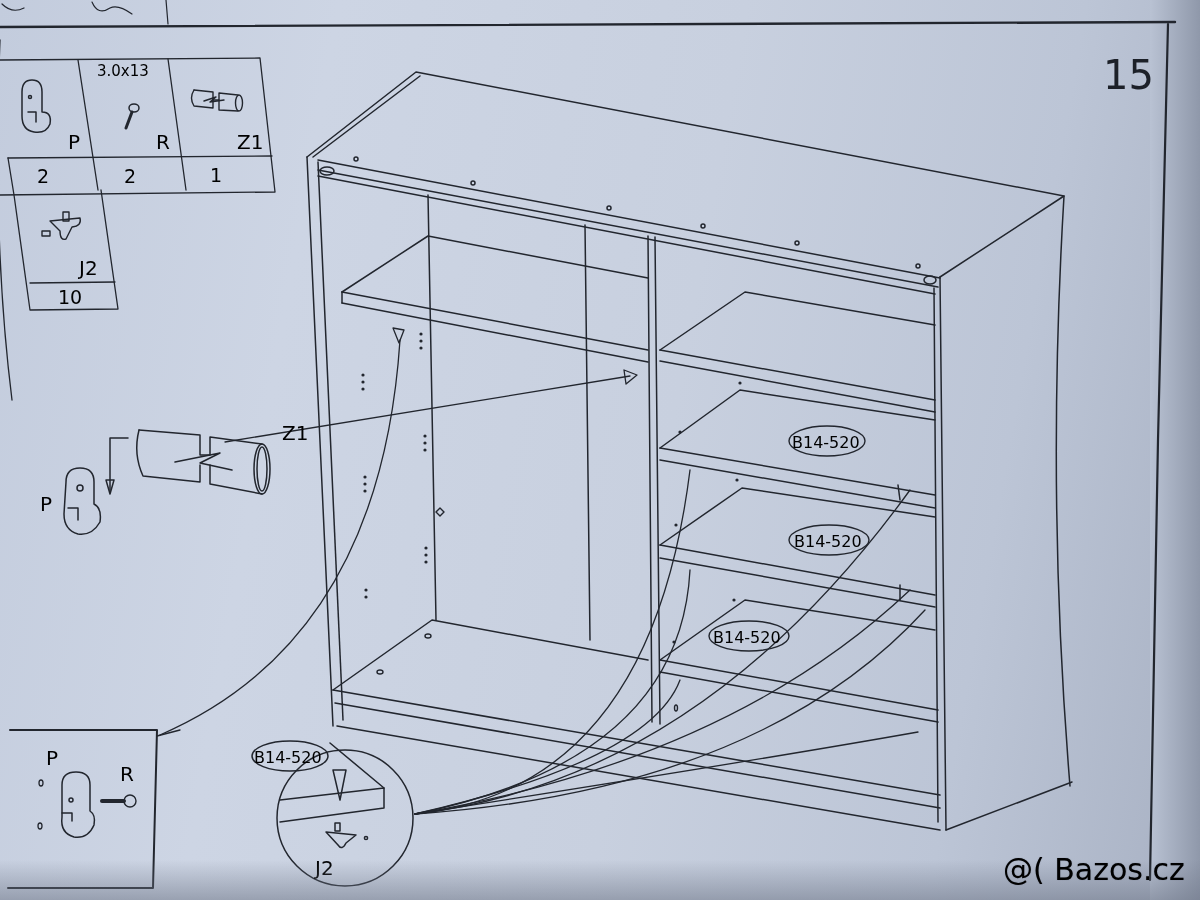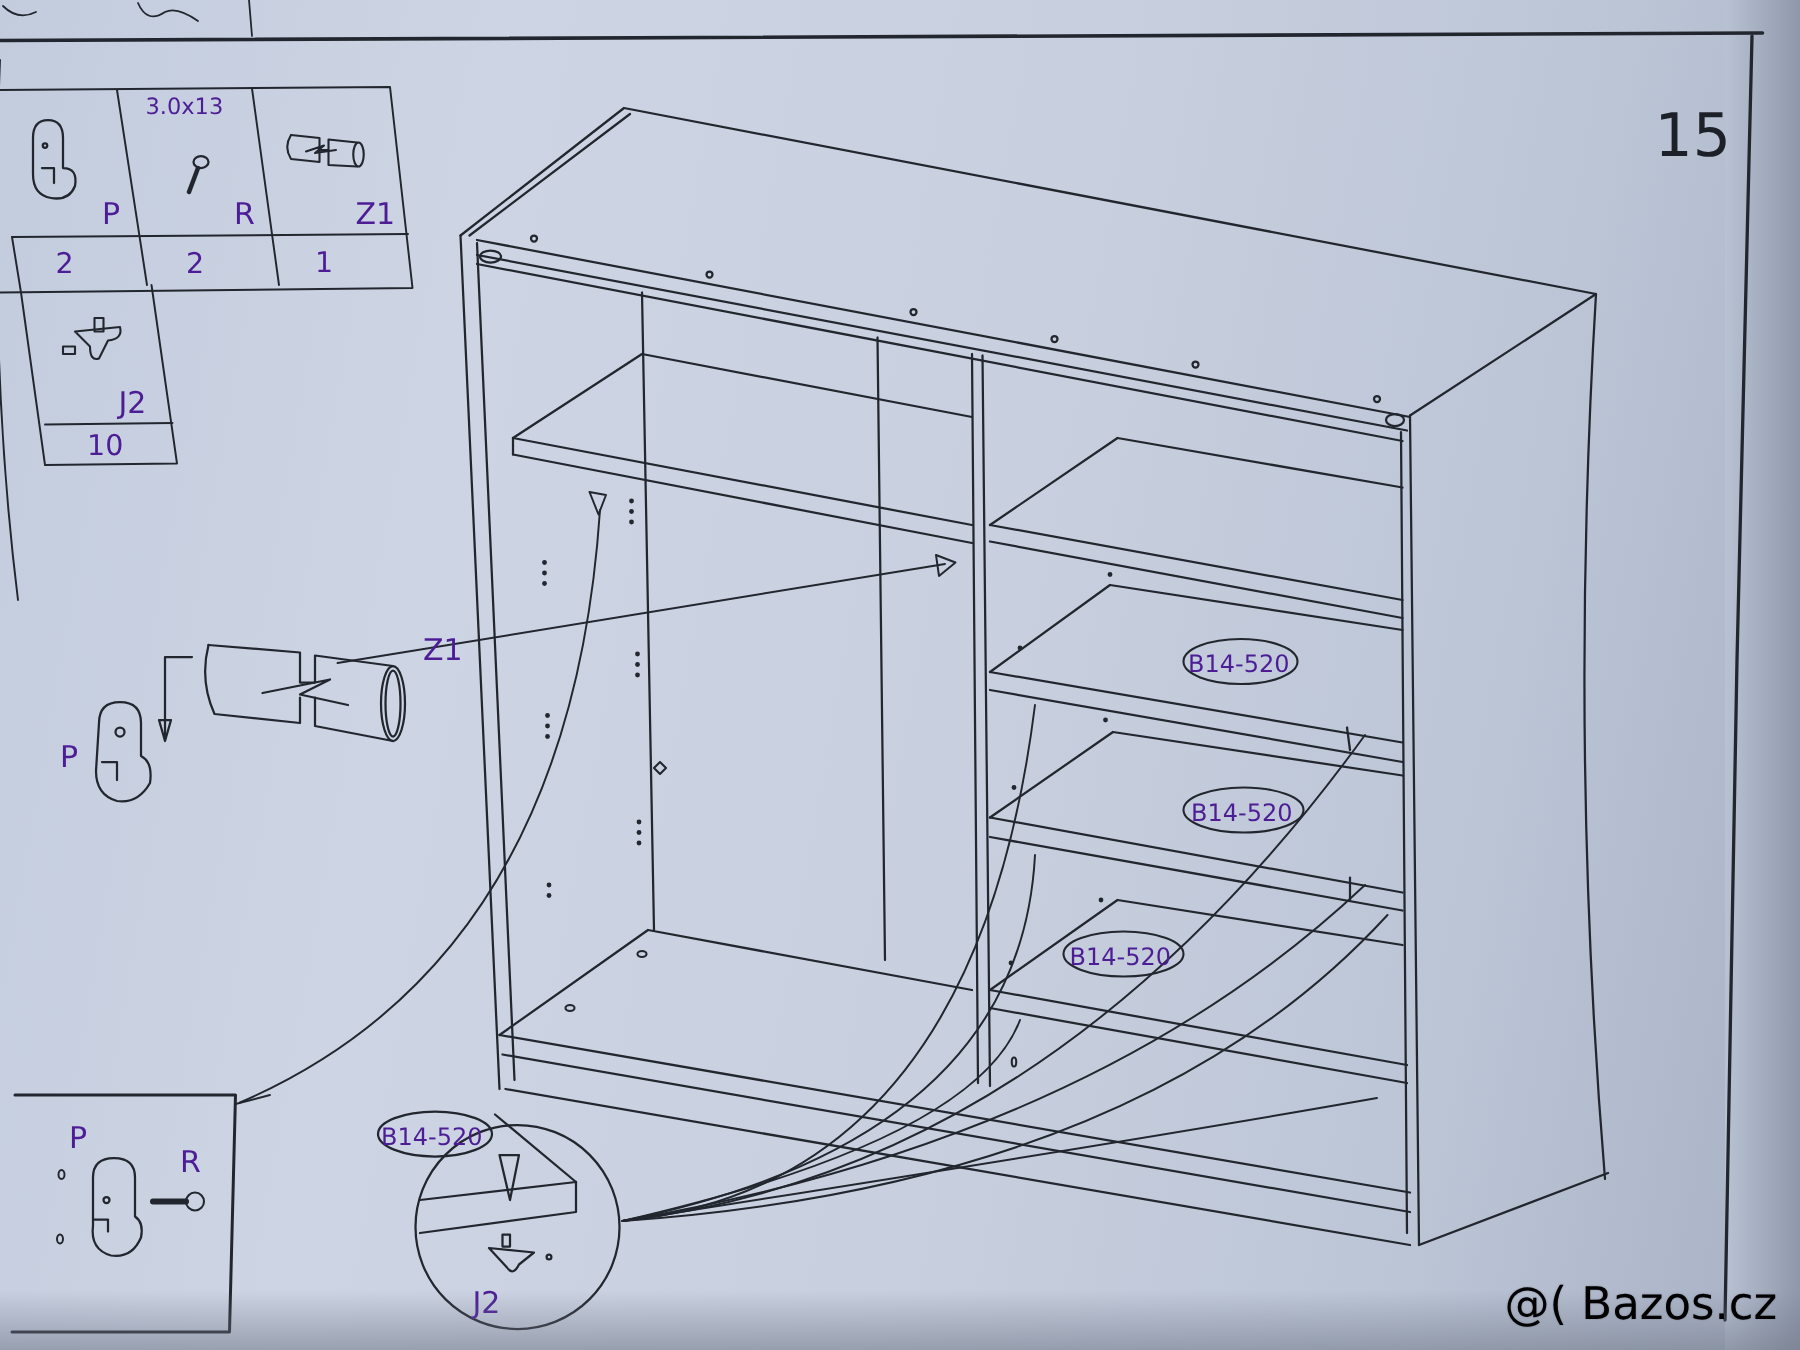--- a/index.html
+++ b/index.html
@@ -4,22 +4,22 @@
 <style>
   html,body{margin:0;padding:0;}
   body{width:1200px;height:900px;overflow:hidden;background:#a9b3c6;font-family:"Liberation Sans",sans-serif;}
   .photo{position:absolute;left:0;top:0;width:1200px;height:900px;
     background:linear-gradient(100deg,#c3ccdd 0%,#cdd5e4 25%,#c8d0df 55%,#bcc5d6 80%,#a8b1c3 100%);}
   .page-edge-right{position:absolute;left:1150px;top:0;width:50px;height:900px;
     background:linear-gradient(90deg,#b9c2d3,#8f98aa);}
   .page-shadow-bottom{position:absolute;left:0;top:860px;width:1200px;height:40px;
     background:linear-gradient(180deg,rgba(120,128,145,0) 0%,rgba(110,118,135,.55) 100%);}
   svg.art{position:absolute;left:0;top:0;}
-  .lbl{position:absolute;color:#4c1d95;font-family:"DejaVu Sans",sans-serif;font-weight:400;white-space:nowrap;}
-  .step{font-size:40px;left:1103px;top:68px;color:#1c2028;}
+  .lbl{position:absolute;color:#000000;font-family:"DejaVu Sans",sans-serif;font-weight:400;white-space:nowrap;}
+  .step{font-size:40px;left:1103px;top:52px;color:#1c2028;}
   .size{font-size:15px;left:97px;top:62px;}
   .tl{font-size:20px;}
   .qty{font-size:19px;}
   .tag{font-size:16px;}
   .wm{position:absolute;left:1003px;top:852px;font-size:30px;color:#000000;font-family:"DejaVu Sans",sans-serif;
     text-shadow:0 0 1px #6e7585;letter-spacing:0px;}
 </style>
 </head>
 <body>
 

